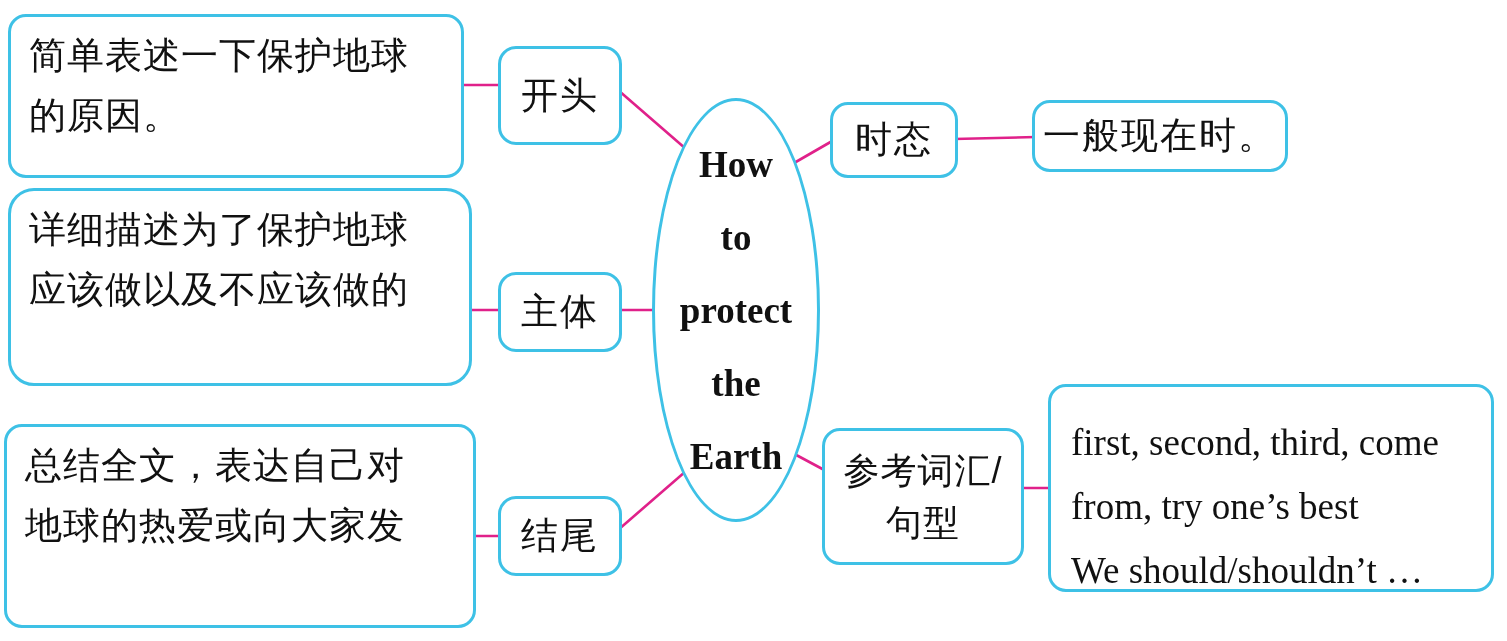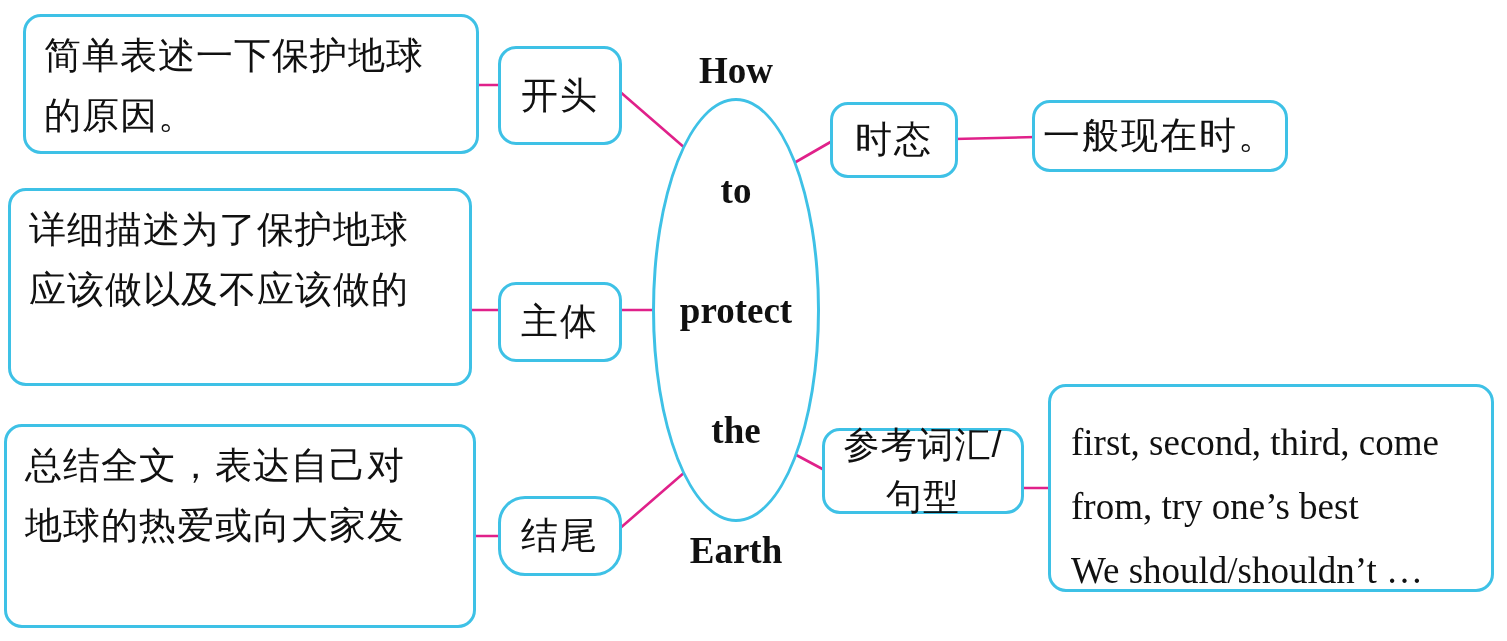--- a/index.html
+++ b/index.html
@@ -3,21 +3,21 @@
 <meta charset="utf-8">
 <style>
   html,body{margin:0;padding:0;}
   body{background:#ffffff;font-family:"Liberation Sans",sans-serif;color:var(--text,#111111);}
   .mindmap{position:relative;width:1507px;height:641px;background:#ffffff;overflow:hidden;}
   .connectors{position:absolute;left:0;top:0;width:1507px;height:641px;z-index:0;}
   .connector{stroke:var(--line,#e0218a);stroke-width:2.6;fill:none;stroke-linecap:round;}
   .node{position:absolute;box-sizing:border-box;background:#ffffff;border:3px solid var(--border,#3ec1e6);border-radius:18px;z-index:1;}
   .detail{font-size:37px;line-height:60px;padding:9px 18px;letter-spacing:1px;}
   .label-node{display:flex;align-items:center;justify-content:center;font-size:37px;letter-spacing:2px;}
-  .center-ellipse{position:absolute;left:652px;top:98px;width:168px;height:424px;border:3px solid var(--border,#3ec1e6);border-radius:50%;background:#ffffff;z-index:1;display:flex;flex-direction:column;align-items:center;justify-content:center;box-sizing:border-box;gap:47px;}
+  .center-ellipse{position:absolute;left:652px;top:98px;width:168px;height:424px;border:3px solid var(--border,#3ec1e6);border-radius:50%;background:#ffffff;z-index:1;display:flex;flex-direction:column;align-items:center;justify-content:center;box-sizing:border-box;}
   .center-line{font-family:"Liberation Serif",serif;font-weight:bold;font-size:37px;line-height:73px;}
   .serif-detail{font-family:"Liberation Serif",serif;font-size:37px;line-height:64px;padding:24px 20px;letter-spacing:0;}
   .vocab-node{display:flex;flex-direction:column;align-items:center;justify-content:center;font-size:36px;line-height:52px;letter-spacing:1px;}
 </style>
 </head>
 <body>
 
 <div class="mindmap">
 
   <svg class="connectors" viewBox="0 0 1507 641" xmlns="http://www.w3.org/2000/svg">
@@ -26,64 +26,64 @@
     <line class="connector" x1="468" y1="310" x2="502" y2="310"></line>
     <line class="connector" x1="618" y1="310" x2="660" y2="310"></line>
     <line class="connector" x1="476" y1="536" x2="502" y2="536"></line>
     <line class="connector" x1="618" y1="530" x2="708" y2="452"></line>
     <line class="connector" x1="768" y1="178" x2="834" y2="140"></line>
     <line class="connector" x1="954" y1="139" x2="1036" y2="137"></line>
     <line class="connector" x1="772" y1="442" x2="828" y2="472"></line>
     <line class="connector" x1="1020" y1="488" x2="1052" y2="488"></line>
   </svg>
 
-  <div class="node detail" style="left:23px;top:14px;width:456px;height:140px;">
+  <div class="node detail" style="left:8px;top:14px;width:456px;height:164px;">
     <div>简单表述一下保护地球</div>
     <div>的原因。</div>
   </div>
 
-  <div class="node detail" style="left:8px;top:188px;width:464px;height:198px;">
+  <div class="node detail" style="left:8px;top:188px;width:464px;height:198px;border-radius:26px;">
     <div>详细描述为了保护地球</div>
     <div>应该做以及不应该做的</div>
   </div>
 
   <div class="node detail" style="left:4px;top:424px;width:472px;height:204px;">
     <div>总结全文，表达自己对</div>
     <div>地球的热爱或向大家发</div>
   </div>
 
   <div class="node label-node" style="left:498px;top:46px;width:124px;height:99px;">
     <span>开头</span>
   </div>
 
-  <div class="node label-node" style="left:498px;top:282px;width:124px;height:80px;">
+  <div class="node label-node" style="left:498px;top:272px;width:124px;height:80px;">
     <span>主体</span>
   </div>
 
-  <div class="node label-node" style="left:498px;top:496px;width:124px;height:80px;border-radius:27px;">
+  <div class="node label-node" style="left:498px;top:496px;width:124px;height:80px;">
     <span>结尾</span>
   </div>
 
   <div class="center-ellipse">
     <div class="center-line">How</div>
     <div class="center-line">to</div>
     <div class="center-line">protect</div>
     <div class="center-line">the</div>
     <div class="center-line">Earth</div>
   </div>
 
   <div class="node label-node" style="left:830px;top:102px;width:128px;height:76px;align-items:center;">
     <span>时态</span>
   </div>
 
   <div class="node label-node" style="left:1032px;top:100px;width:256px;height:72px;">
     <span>一般现在时。</span>
   </div>
 
-  <div class="node vocab-node" style="left:822px;top:428px;width:202px;height:86px;">
+  <div class="node vocab-node" style="left:822px;top:428px;width:202px;height:137px;">
     <div>参考词汇/</div>
     <div>句型</div>
   </div>
 
   <div class="node serif-detail" style="left:1048px;top:384px;width:446px;height:208px;">
     <div>first, second, third, come</div>
     <div>from, try one’s best</div>
     <div>We should/shouldn’t …</div>
   </div>
 

